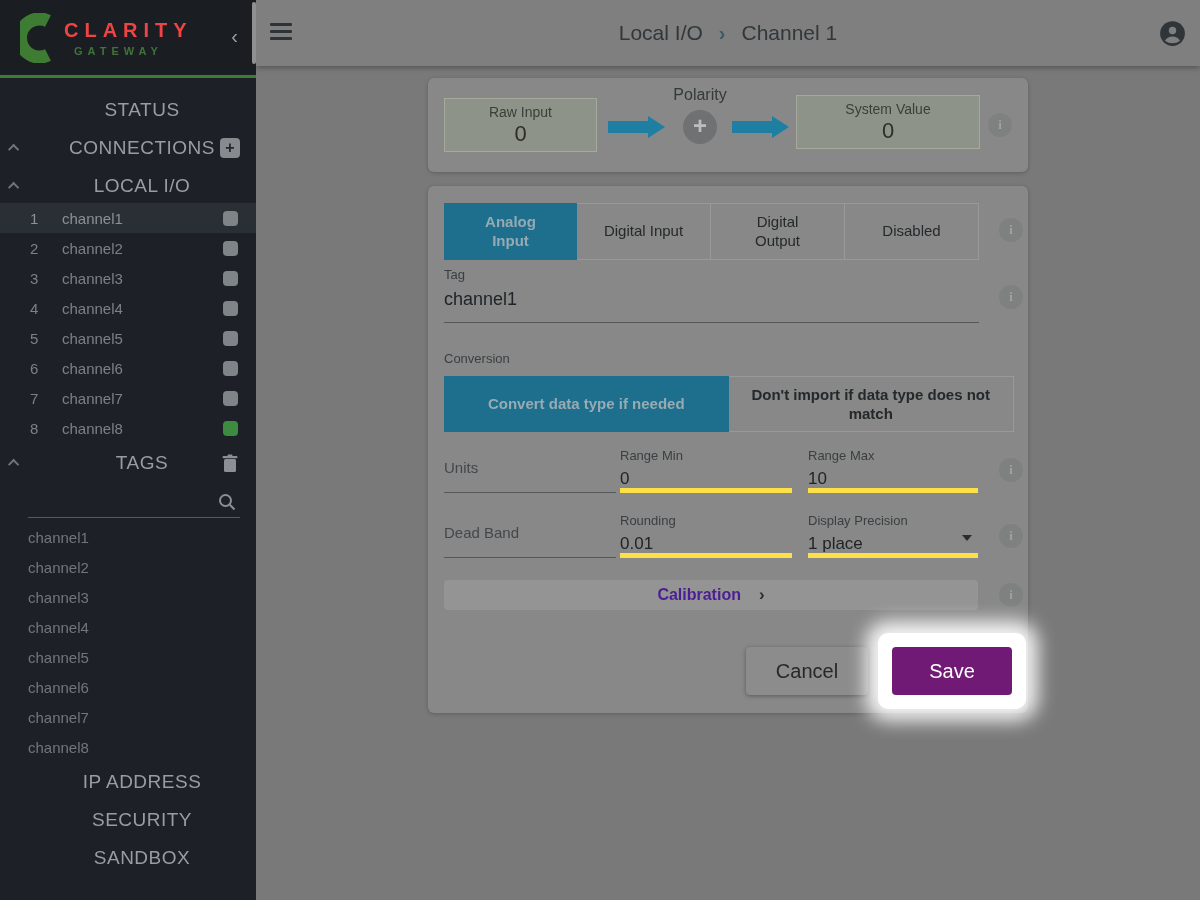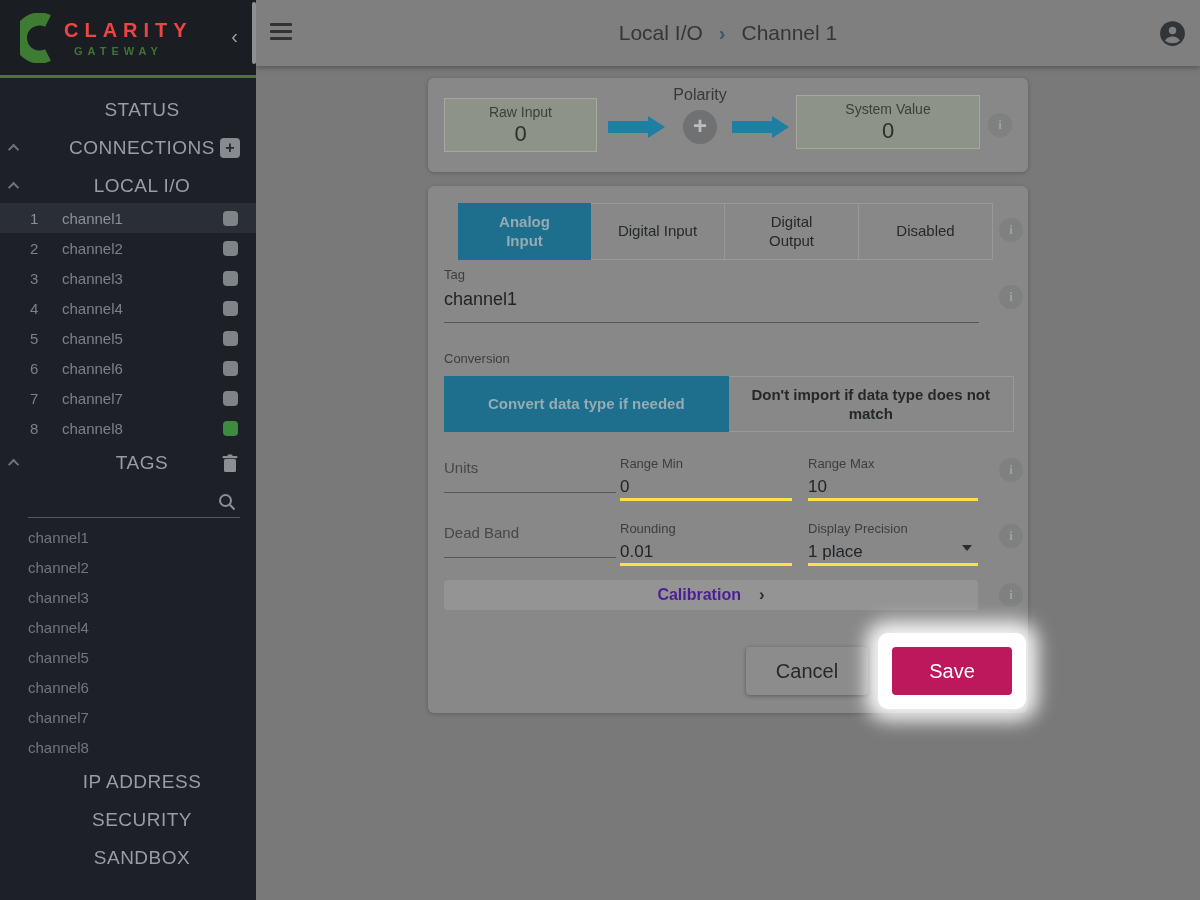--- a/index.html
+++ b/index.html
@@ -81,21 +81,21 @@
                  font-weight:700; display:flex; align-items:center; justify-content:center;
                  line-height:1; padding-bottom:2px; }
   .info-icon { position:absolute; width:24px; height:24px; border-radius:50%;
                background:#7f8180; color:#9fa1a2; font-size:13px; font-weight:700;
                font-family:"Liberation Serif", serif;
                display:flex; align-items:center; justify-content:center; }
   .card1 .info-icon { left:560px; top:35px; }
 
   
   .tabs { position:absolute; left:16px; top:17px; width:535px; height:57px; display:flex;
-          border:1px solid #989998;margin-left:14px; }
+          border:1px solid #989998; }
   .tab { flex:1; display:flex; align-items:center; justify-content:center; text-align:center;
          font-size:15px; color:#26292b; border-right:1px solid #989998; line-height:1.25;
          cursor:pointer; }
   .tab:last-child { border-right:none; }
   .tab.selected { background:#1e6f8e; color:#95aab2; font-weight:700; margin:-1px 0 -1px -1px;
                   border-right:none; }
   .tab .w60 { display:inline-block; max-width:62px; }
   .tab .w80 { display:inline-block; max-width:72px; }
   .info-tabs { left:571px; top:32px; }
 
@@ -109,21 +109,21 @@
   
   .conv-label { position:absolute; left:16px; top:165px; font-size:13px; color:#3b3f42; }
   .conv-group { position:absolute; left:16px; top:190px; width:570px; height:56px; display:flex; }
   .conv-opt { flex:1; display:flex; align-items:center; justify-content:center;
               text-align:center; font-size:15px; font-weight:700; line-height:1.3;
               padding:0 10px; cursor:pointer; }
   .conv-opt.selected { background:#1e6f8e; color:#97abb2; }
   .conv-opt.plain { border:1px solid #989998; border-left:none; color:#25282b; }
 
   
-  .field { position:absolute; border-bottom:3px solid #fde047; height:45px;margin-top:8px; }
+  .field { position:absolute; border-bottom:5px solid #fde047; height:45px; }
   .field .fval { font-size:17px; color:#202428; margin-top:6px; }
   .placeholder-field { position:absolute; border-bottom:1px solid #55585b; height:45px;
                        display:flex; align-items:flex-end; padding-bottom:5px; }
   .placeholder-field span { font-size:15px; color:#44484c; }
   .row1 { top:262px; } .row2 { top:327px; }
   .col1 { left:16px; width:172px;align-items:center; } .col2 { left:192px; width:172px; }
   .col3 { left:380px; width:170px; }
   .dd-caret { position:absolute; right:6px; bottom:12px; width:0; height:0;
               border-left:5px solid transparent; border-right:5px solid transparent;
               border-top:6px solid #2b2e31; }
@@ -140,21 +140,21 @@
 
   
   .btn { position:absolute; height:48px; border-radius:4px; border:none;
          font-family:"Liberation Sans", sans-serif; font-size:20px; font-weight:400;
          cursor:pointer; }
   .btn-cancel { left:318px; top:461px; width:122px; background:#8b8c8b; color:#26292b;
                 box-shadow:0 1px 4px rgba(0,0,0,.35); }
   .save-halo { position:absolute; left:450px; top:447px; width:148px; height:76px;
                background:#ffffff; border-radius:10px;
                box-shadow:0 0 18px 12px rgba(255,255,255,.9); }
-  .btn-save { left:464px; top:461px; width:120px; background:#be185d; color:#ffffff; }
+  .btn-save { left:464px; top:461px; width:120px; background:#701a75; color:#ffffff; }
 
   svg { display:block; }
 </style>
 </head>
 <body>
 
 <div class="app">
 
   <aside class="sidebar">
     <div class="logo-bar">

